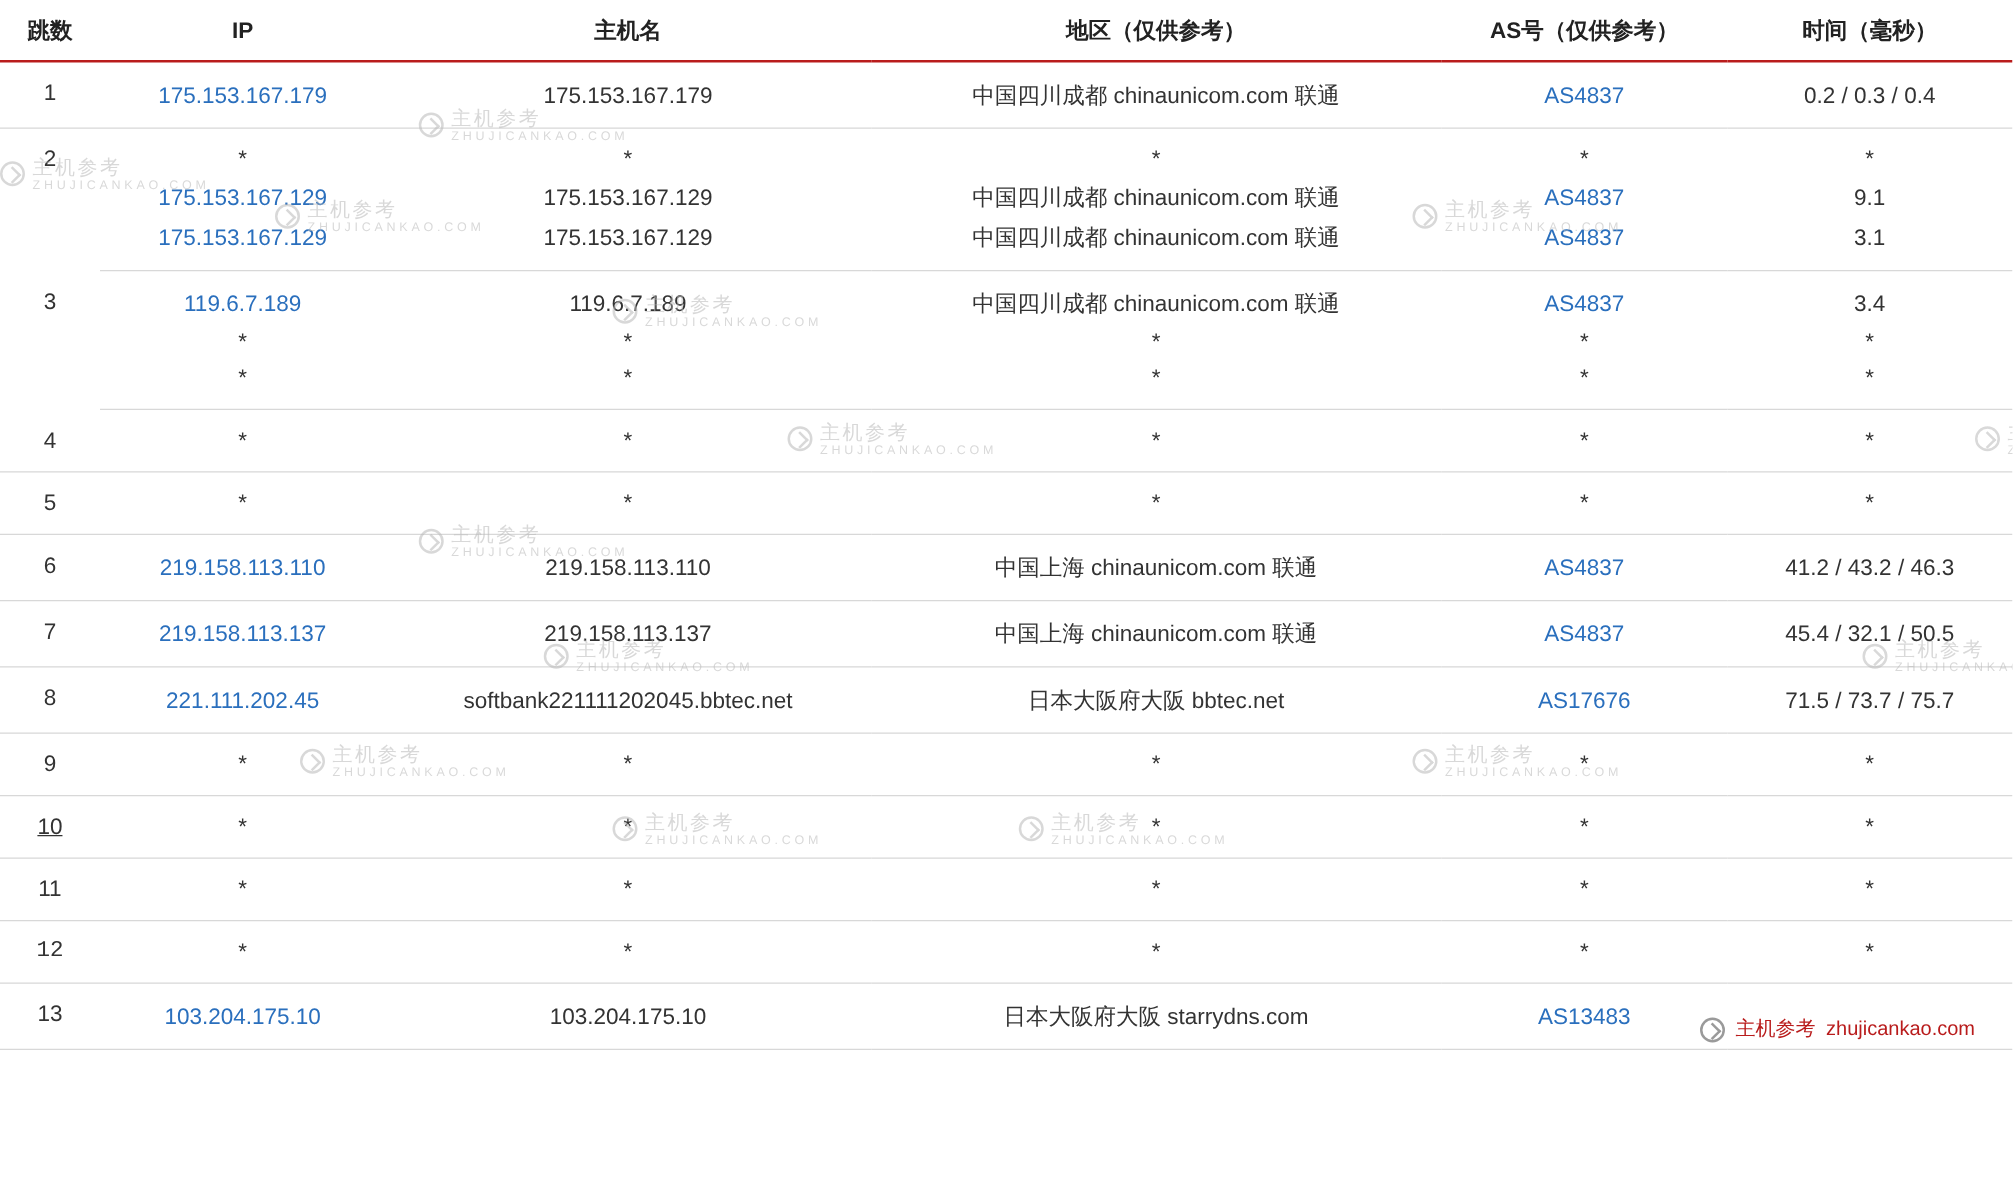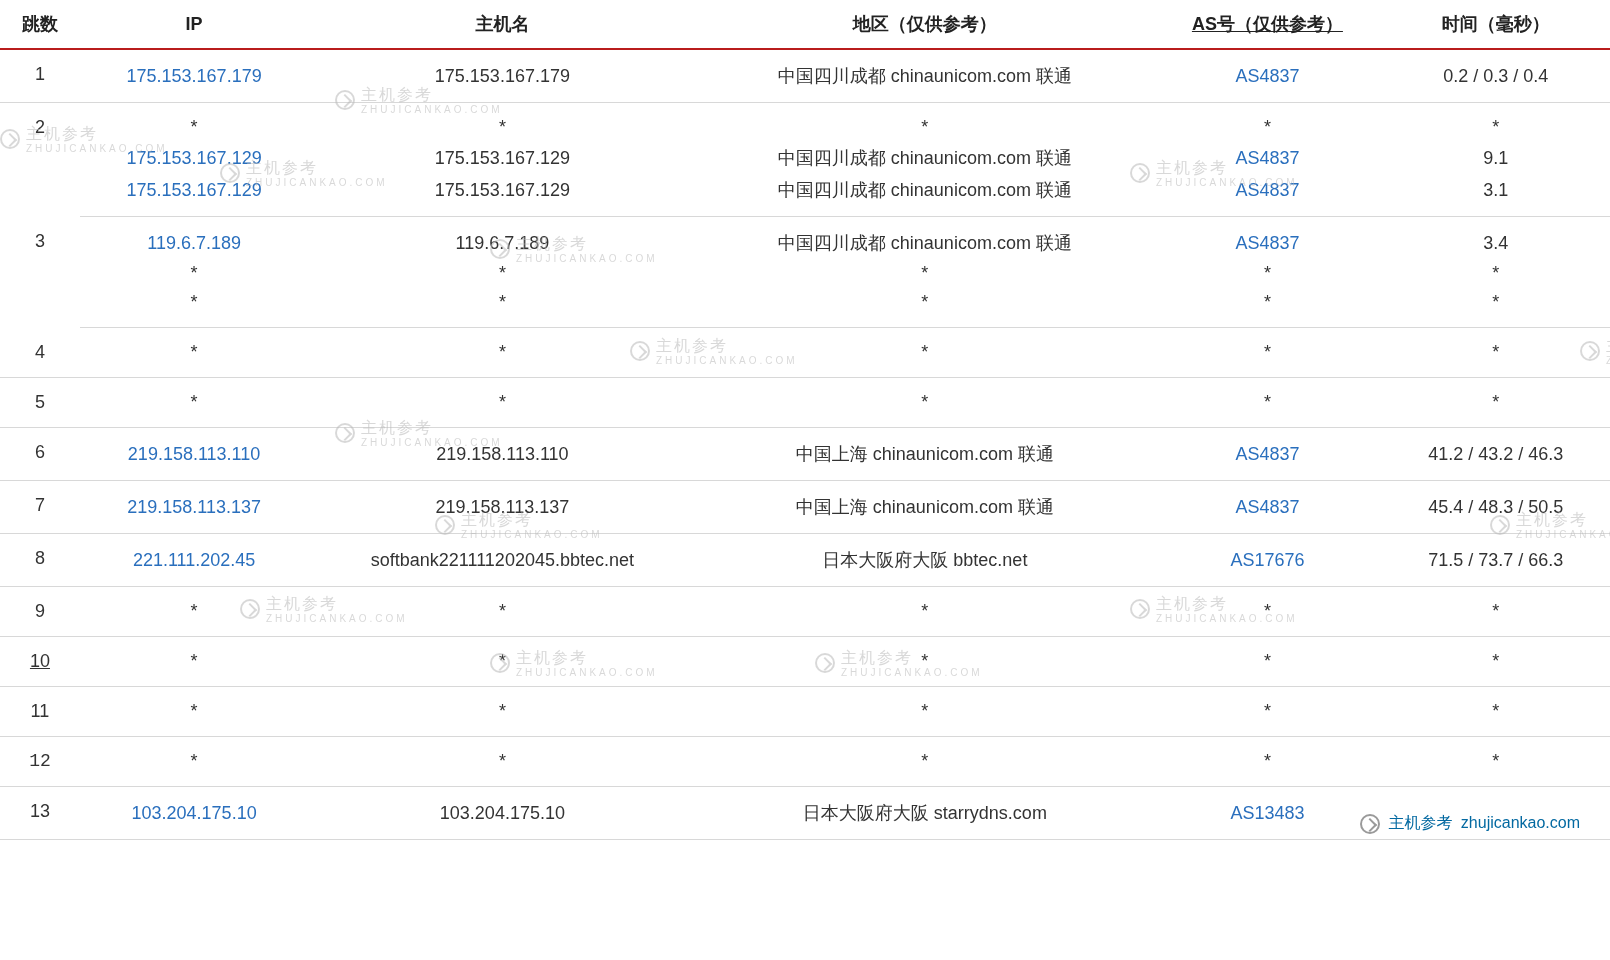--- a/index.html
+++ b/index.html
@@ -43,21 +43,21 @@
     tbody tr.sep td {
       border-bottom: 1px solid #d8d8d8;
     }
     .link {
       color: #2a6fbd;
     }
     .col-hop { width: 70px; }
     .col-ip { width: 200px; margin-top: 40px; }
     .col-host { width: 340px; }
     .col-region { width: 400px; }
-    .col-as { width: 200px; text-decoration: underline; }
+    .col-as { width: 200px; }
     .col-time { width: 200px; }
     .watermark {
       position: absolute;
       color: #bababa;
       font-size: 16px;
       letter-spacing: 2px;
       pointer-events: none;
       opacity: 0.55;
       white-space: nowrap;
       display: flex;
@@ -86,21 +86,21 @@
       border-top: 2px solid #bababa;
       border-right: 2px solid #bababa;
       top: 4px;
       left: 3px;
       transform: rotate(45deg);
     }
     .footer-wm {
       position: absolute;
       right: 30px;
       bottom: 6px;
-      color: #0369a1;
+      color: #b91c1c;
       font-size: 16px;
       display: flex;
       align-items: center;
       gap: 8px;
     }
     .footer-wm .wm-icon {
       border-color: #9a9a9a;
     }
     .footer-wm .wm-icon::before {
       border-color: #9a9a9a;
@@ -196,29 +196,29 @@
         <td>中国上海 chinaunicom.com 联通</td>
         <td class="link">AS4837</td>
         <td>41.2 / 43.2 / 46.3</td>
       </tr>
       <tr class="hop-group-top hop-group-bot sep">
         <td rowspan="1" style="vertical-align: top; padding-top: 14px;">7</td>
         <td class="link">219.158.113.137</td>
         <td>219.158.113.137</td>
         <td>中国上海 chinaunicom.com 联通</td>
         <td class="link">AS4837</td>
-        <td>45.4 / 48.3 / 50.5</td>
+        <td>45.4 / 32.1 / 50.5</td>
       </tr>
       <tr class="hop-group-top hop-group-bot sep">
         <td rowspan="1" style="vertical-align: top; padding-top: 14px;">8</td>
         <td class="link">221.111.202.45</td>
         <td>softbank221111202045.bbtec.net</td>
         <td>日本大阪府大阪 bbtec.net</td>
         <td class="link">AS17676</td>
-        <td>71.5 / 73.7 / 66.3</td>
+        <td>71.5 / 73.7 / 75.7</td>
       </tr>
       <tr class="hop-group-top hop-group-bot sep">
         <td rowspan="1" style="vertical-align: top; padding-top: 14px;">9</td>
         <td>*</td>
         <td>*</td>
         <td>*</td>
         <td>*</td>
         <td>*</td>
       </tr>
       <tr class="hop-group-top hop-group-bot sep">

